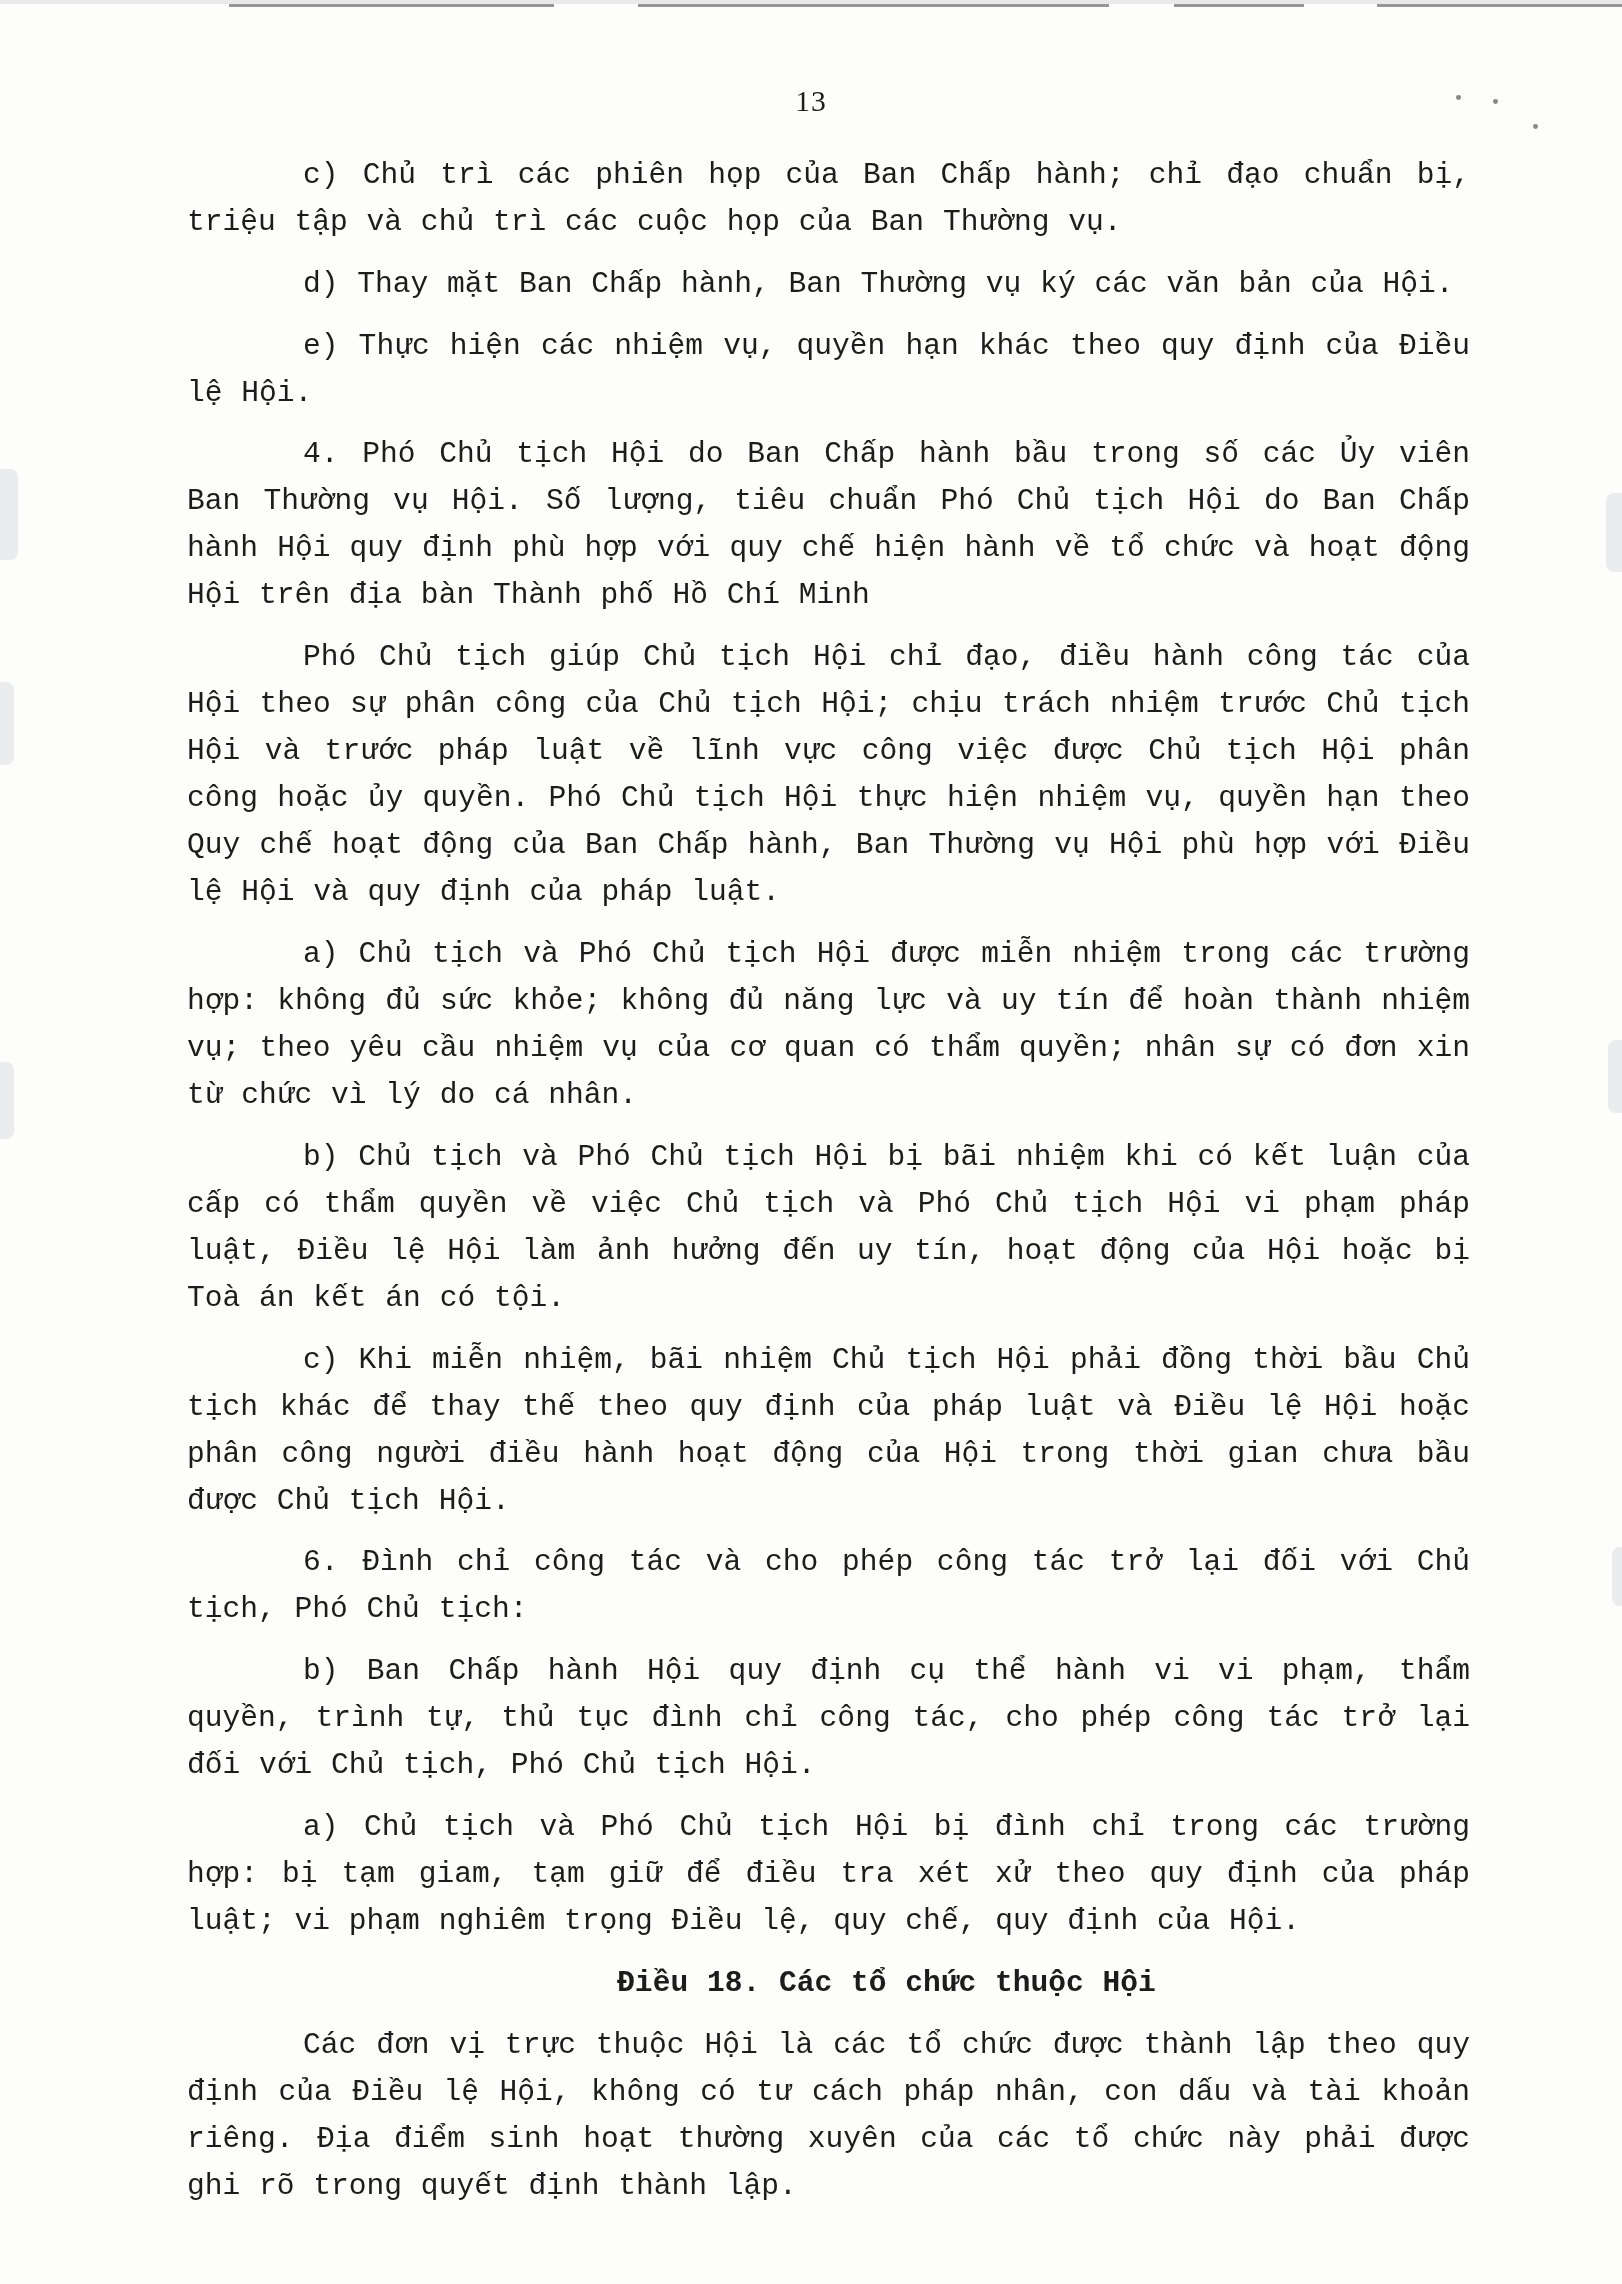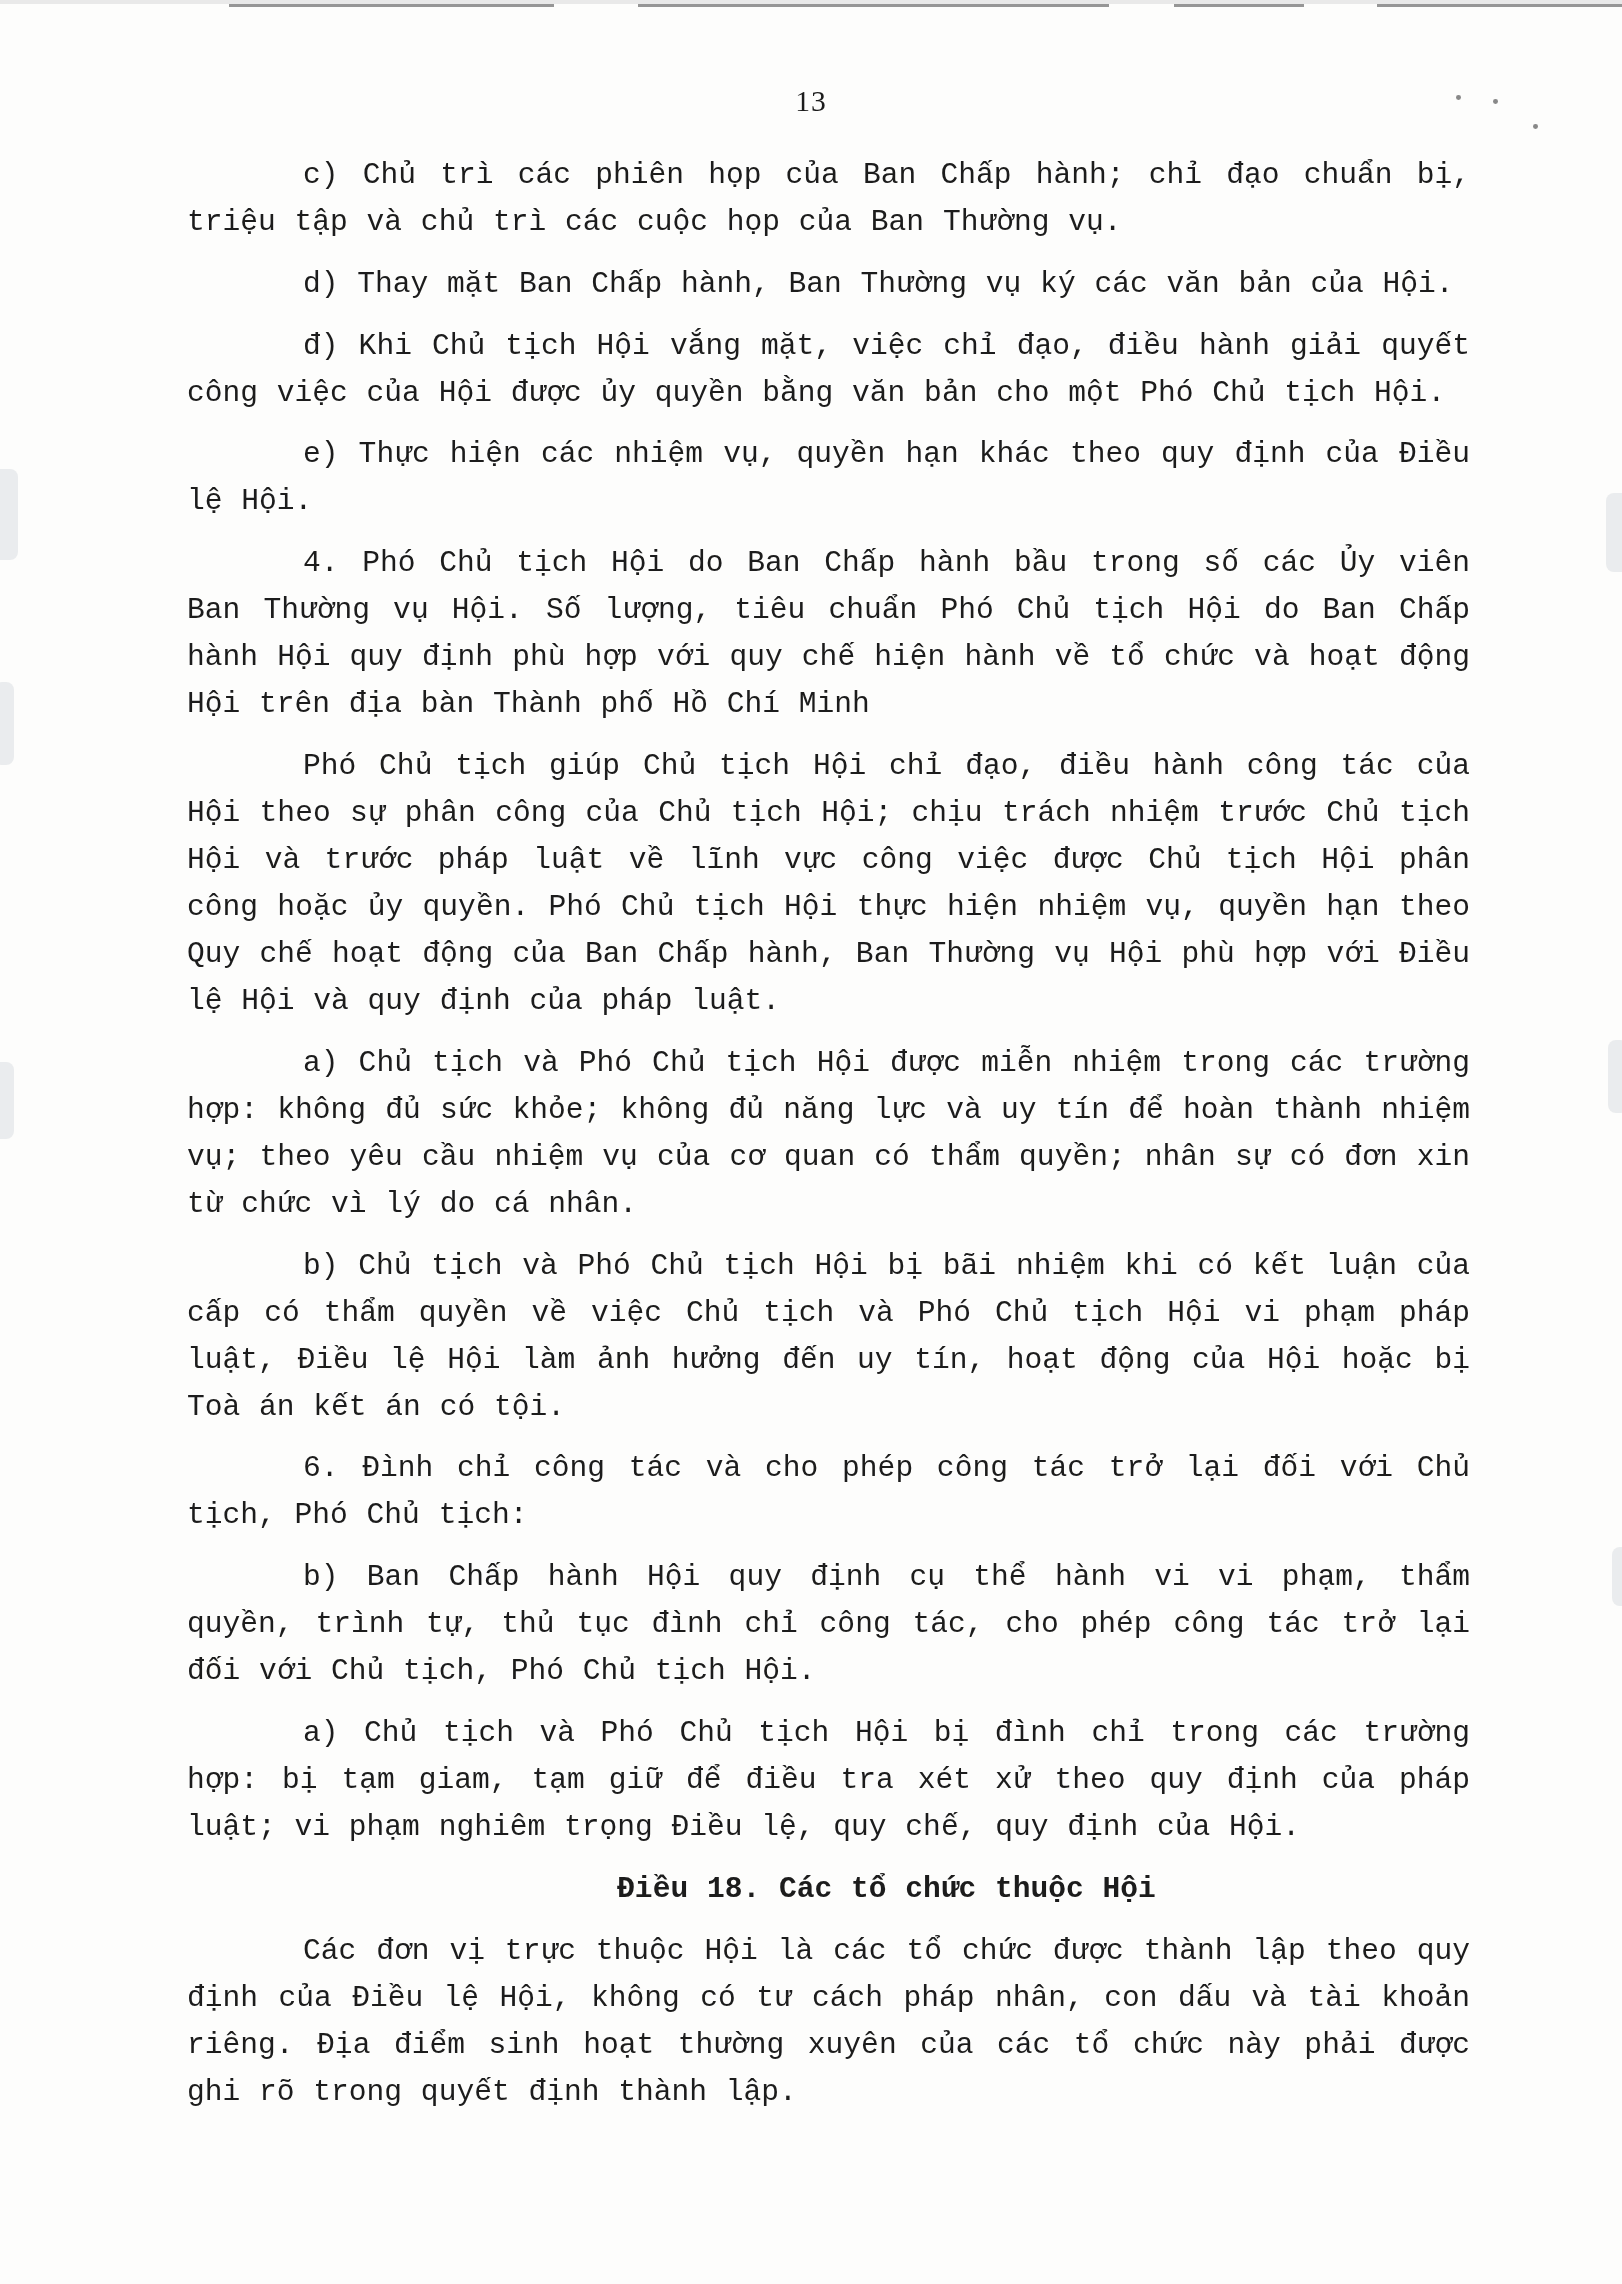--- a/index.html
+++ b/index.html
@@ -87,26 +87,26 @@
 
   <div class="dot" style="left:1456px;top:91px;"></div>
   <div class="dot" style="left:1493px;top:95px;"></div>
   <div class="dot" style="left:1533px;top:120px;"></div>
 
   <div class="page-num">13</div>
 
   <div class="content">
     <p class="para">c) Chủ trì các phiên họp của Ban Chấp hành; chỉ đạo chuẩn bị, triệu tập và chủ trì các cuộc họp của Ban Thường vụ.</p>
     <p class="para">d) Thay mặt Ban Chấp hành, Ban Thường vụ ký các văn bản của Hội.</p>
-    <p class="para">đ) Khi Chủ tịch Hội vắng mặt, việc chỉ đạo, điều hành giải quyết công việc của Hội được ủy quyền bằng văn bản cho một Phó Chủ tịch Hội.</p>
     <p class="para">e) Thực hiện các nhiệm vụ, quyền hạn khác theo quy định của Điều lệ Hội.</p>
     <p class="para">4. Phó Chủ tịch Hội do Ban Chấp hành bầu trong số các Ủy viên Ban Thường vụ Hội. Số lượng, tiêu chuẩn Phó Chủ tịch Hội do Ban Chấp hành Hội quy định phù hợp với quy chế hiện hành về tổ chức và hoạt động Hội trên địa bàn Thành phố Hồ Chí Minh</p>
     <p class="para">Phó Chủ tịch giúp Chủ tịch Hội chỉ đạo, điều hành công tác của Hội theo sự phân công của Chủ tịch Hội; chịu trách nhiệm trước Chủ tịch Hội và trước pháp luật về lĩnh vực công việc được Chủ tịch Hội phân công hoặc ủy quyền. Phó Chủ tịch Hội thực hiện nhiệm vụ, quyền hạn theo Quy chế hoạt động của Ban Chấp hành, Ban Thường vụ Hội phù hợp với Điều lệ Hội và quy định của pháp luật.</p>
     <p class="para">a) Chủ tịch và Phó Chủ tịch Hội được miễn nhiệm trong các trường hợp: không đủ sức khỏe; không đủ năng lực và uy tín để hoàn thành nhiệm vụ; theo yêu cầu nhiệm vụ của cơ quan có thẩm quyền; nhân sự có đơn xin từ chức vì lý do cá nhân.</p>
     <p class="para">b) Chủ tịch và Phó Chủ tịch Hội bị bãi nhiệm khi có kết luận của cấp có thẩm quyền về việc Chủ tịch và Phó Chủ tịch Hội vi phạm pháp luật, Điều lệ Hội làm ảnh hưởng đến uy tín, hoạt động của Hội hoặc bị Toà án kết án có tội.</p>
+    <p class="para">c) Khi miễn nhiệm, bãi nhiệm Chủ tịch Hội phải đồng thời bầu Chủ tịch khác để thay thế theo quy định của pháp luật và Điều lệ Hội hoặc phân công người điều hành hoạt động của Hội trong thời gian chưa bầu được Chủ tịch Hội.</p>
     <p class="para">6. Đình chỉ công tác và cho phép công tác trở lại đối với Chủ tịch, Phó Chủ tịch:</p>
     <p class="para">b) Ban Chấp hành Hội quy định cụ thể hành vi vi phạm, thẩm quyền, trình tự, thủ tục đình chỉ công tác, cho phép công tác trở lại đối với Chủ tịch, Phó Chủ tịch Hội.</p>
     <p class="para">a) Chủ tịch và Phó Chủ tịch Hội bị đình chỉ trong các trường hợp: bị tạm giam, tạm giữ để điều tra xét xử theo quy định của pháp luật; vi phạm nghiêm trọng Điều lệ, quy chế, quy định của Hội.</p>
     <p class="para heading">Điều 18. Các tổ chức thuộc Hội</p>
     <p class="para">Các đơn vị trực thuộc Hội là các tổ chức được thành lập theo quy định của Điều lệ Hội, không có tư cách pháp nhân, con dấu và tài khoản riêng. Địa điểm sinh hoạt thường xuyên của các tổ chức này phải được ghi rõ trong quyết định thành lập.</p>
   </div>
 
 </div>
 
 

